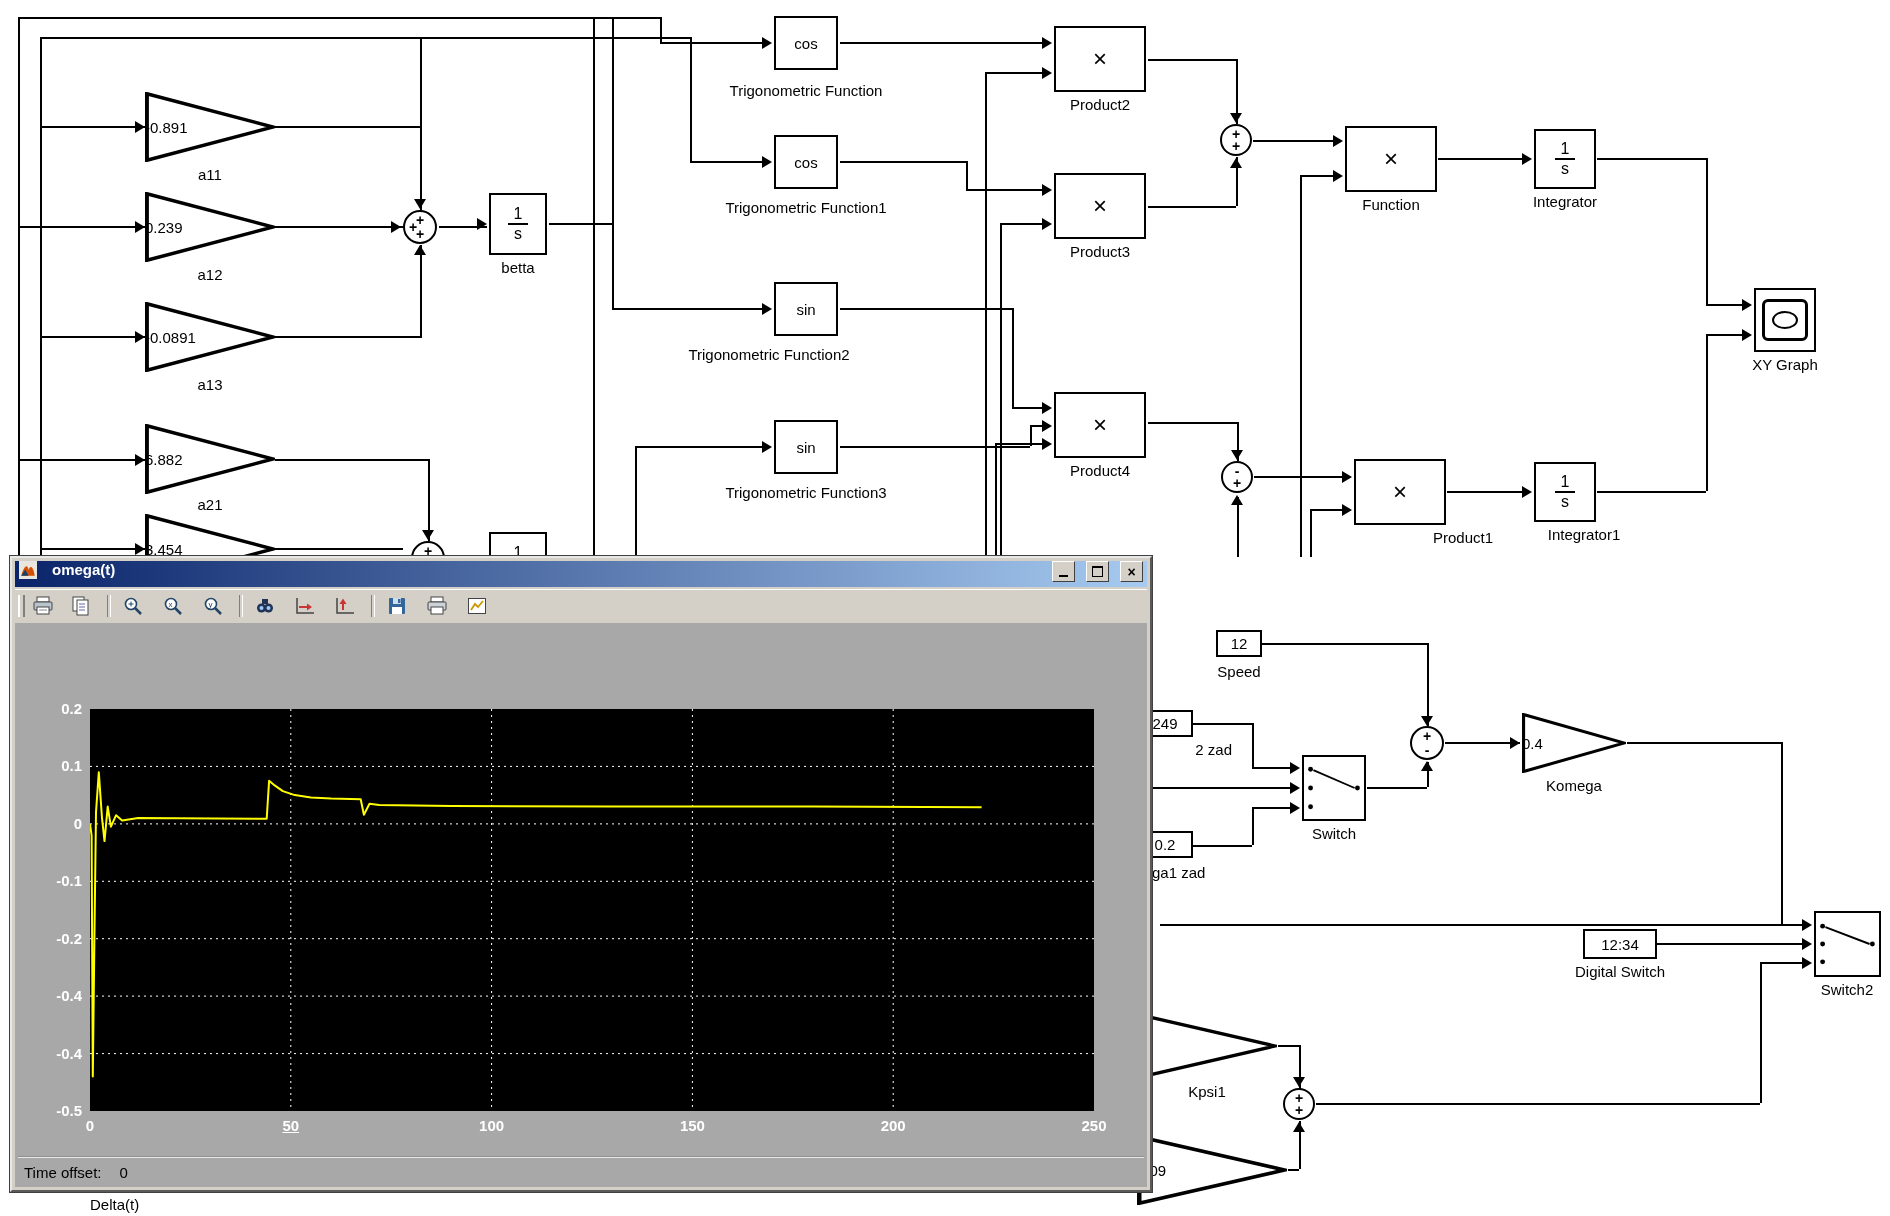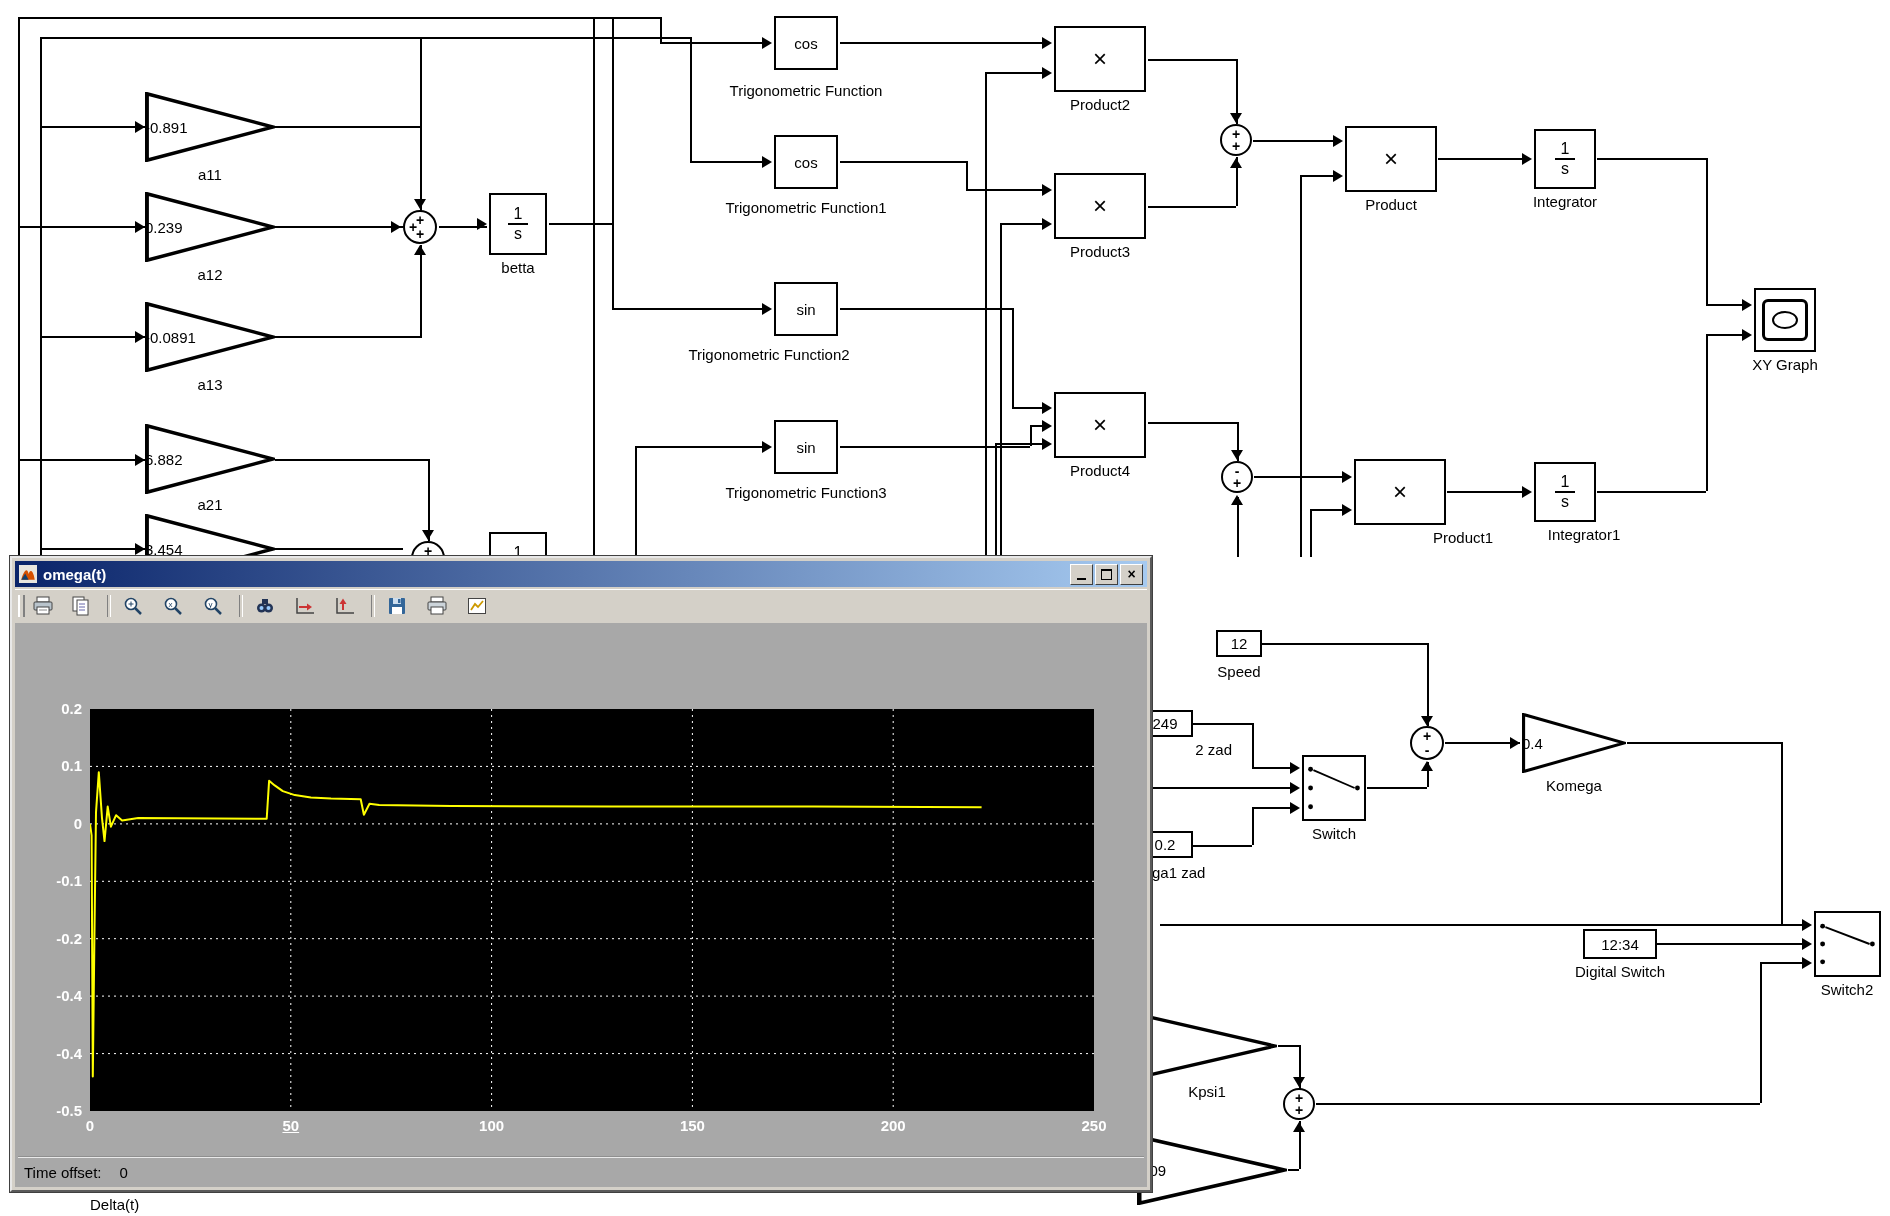--- a/index.html
+++ b/index.html
@@ -32,21 +32,21 @@
   .sum .sl{left:4px;top:50%;transform:translateY(-50%);}
   .sum .sb{bottom:1px;left:50%;transform:translateX(-50%);}
   .xyi{width:40px;height:36px;border:3px solid #000;border-radius:6px;background:#fff;display:flex;align-items:center;justify-content:center;}
   .xye{width:22px;height:14px;border:2.5px solid #000;border-radius:50%;}
   .swblk svg{width:100%;height:100%;}
   
   #scope{position:absolute;left:10px;top:556px;width:1142px;height:636px;background:#d4d0c8;
          border:2px solid;border-color:#e8e8e8 #5a5a5a #5a5a5a #e8e8e8;box-shadow:0 0 0 1px #404040;
          box-sizing:border-box;z-index:10;}
   .tbbar{position:absolute;left:3px;top:3px;right:3px;height:26px;
-         background:linear-gradient(90deg,#0a246a,#a6caf0);display:flex;align-items:center;}
+         background:linear-gradient(90deg,#0a246a,#a6caf0);display:flex;gap:9px;}
   .mlicon{width:18px;height:18px;margin:0 6px 0 4px;}
   .ttl{color:#fff;font:bold 15px "Liberation Sans",sans-serif;flex:1;}
   .wbtn{width:21px;height:19px;background:#d4d0c8;border:1px solid;border-color:#fff #404040 #404040 #fff;
         margin-right:2px;display:inline-flex;align-items:center;justify-content:center;padding:0;}
   .gmin{width:9px;height:2px;background:#000;margin-top:9px;}
   .gmax{width:9px;height:8px;border:1px solid #000;border-top:2px solid #000;}
   .gcls{font:bold 14px/1 "Liberation Sans",sans-serif;color:#000;}
   .toolbar{position:absolute;left:3px;top:31px;right:3px;height:33px;background:#d4d0c8;
            border-top:1px solid #fff;border-bottom:1px solid #808080;}
   .grip{position:absolute;left:3px;top:5px;width:3px;height:22px;border-left:2px solid #fff;border-right:2px solid #808080;}
@@ -330,21 +330,21 @@
   <div class="lbl" style="left:1040px;top:243px;width:120px">Product3</div>
 
   <div class="blk prod" style="left:1054px;top:392px">
       <span class="x">×</span>
     </div>
   <div class="lbl" style="left:1040px;top:462px;width:120px">Product4</div>
 
   <div class="blk prod" style="left:1345px;top:126px">
       <span class="x">×</span>
     </div>
-  <div class="lbl" style="left:1331px;top:196px;width:120px">Product</div>
+  <div class="lbl" style="left:1331px;top:196px;width:120px">Function</div>
 
   <div class="blk prod" style="left:1354px;top:459px">
       <span class="x">×</span>
     </div>
   <div class="lbl" style="left:1403px;top:529px;width:120px">Product1</div>
 
   <div class="blk" style="left:1754px;top:288px;width:62px;height:64px">
     <div class="xyi">
         <div class="xye"></div>
       </div>

